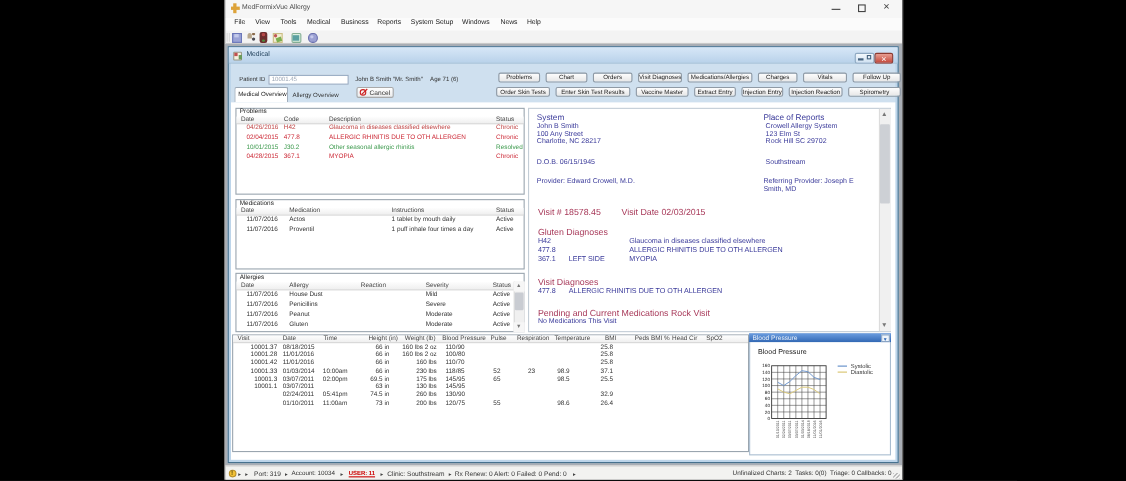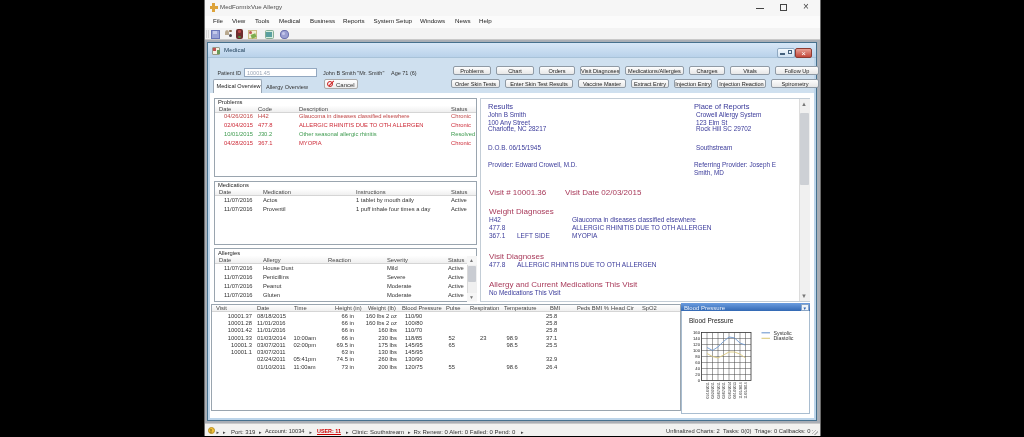--- a/index.html
+++ b/index.html
@@ -177,47 +177,47 @@
 <div class="cell" style="left:263px;top:292.5px;color:#333">Gluten</div>
 <div class="cell" style="left:387px;top:292.5px;color:#333">Moderate</div>
 <div class="cell" style="left:448px;top:292.5px;color:#333">Active</div>
 
 <div class="a" style="left:466.5px;top:256px;width:10px;height:45.5px;background:#f0f0f0;border-left:1px solid #d9d9d9"></div>
 <div class="a" style="left:466.5px;top:256px;width:10px;height:9px;background:#f6f6f6;font-size:5px;color:#777;text-align:center;line-height:9px">▲</div>
 <div class="a" style="left:466.5px;top:292.5px;width:10px;height:9px;background:#f6f6f6;font-size:5px;color:#777;text-align:center;line-height:9px">▼</div>
 <div class="a" style="left:467.5px;top:266px;width:8px;height:16px;background:#c9ccd2;border-radius:1px"></div>
 
 <div class="a" style="left:480px;top:97.5px;width:330px;height:204.5px;background:#fff;border:1px solid #c3cdd6"></div>
-<div class="a nav" style="left:488px;top:101.5px;font-size:7.5px;white-space:nowrap">Results</div>
+<div class="a nav" style="left:488px;top:101.5px;font-size:7.5px;white-space:nowrap">System</div>
 <div class="a rb nav" style="left:488px;top:112px">John B Smith</div>
 <div class="a rb nav" style="left:488px;top:119.5px">100 Any Street</div>
 <div class="a rb nav" style="left:488px;top:126px">Charlotte, NC 28217</div>
 <div class="a rb nav" style="left:488px;top:144.5px">D.O.B. 06/15/1945</div>
 <div class="a rb nav" style="left:488px;top:161.5px">Provider: Edward Crowell, M.D.</div>
 <div class="a nav" style="left:694px;top:101.5px;font-size:7.5px;white-space:nowrap">Place of Reports</div>
 <div class="a rb nav" style="left:696px;top:112px">Crowell Allergy System</div>
 <div class="a rb nav" style="left:696px;top:119.5px">123 Elm St</div>
 <div class="a rb nav" style="left:696px;top:126px">Rock Hill SC 29702</div>
 <div class="a rb nav" style="left:696px;top:144.5px">Southstream</div>
 <div class="a rb nav" style="left:694px;top:161.5px">Referring Provider: Joseph E</div>
 <div class="a rb nav" style="left:694px;top:170px">Smith, MD</div>
-<div class="a mar" style="left:489px;top:187.5px;font-size:8px;white-space:nowrap">Visit # 10001.36</div>
+<div class="a mar" style="left:489px;top:187.5px;font-size:8px;white-space:nowrap">Visit # 18578.45</div>
 <div class="a mar" style="left:565px;top:187.5px;font-size:8px;white-space:nowrap">Visit Date 02/03/2015</div>
-<div class="a mar" style="left:489px;top:206.5px;font-size:8px;white-space:nowrap">Weight Diagnoses</div>
+<div class="a mar" style="left:489px;top:206.5px;font-size:8px;white-space:nowrap">Gluten Diagnoses</div>
 <div class="a cap nav" style="left:489px;top:217px">H42</div>
 <div class="a cap nav" style="left:572px;top:217px">Glaucoma in diseases classified elsewhere</div>
 <div class="a cap nav" style="left:489px;top:225px">477.8</div>
 <div class="a cap nav" style="left:572px;top:225px">ALLERGIC RHINITIS DUE TO OTH ALLERGEN</div>
 <div class="a cap nav" style="left:489px;top:233px">367.1</div>
 <div class="a cap nav" style="left:517px;top:233px">LEFT SIDE</div>
 <div class="a cap nav" style="left:572px;top:233px">MYOPIA</div>
 <div class="a mar" style="left:489px;top:251.5px;font-size:8px;white-space:nowrap">Visit Diagnoses</div>
 <div class="a cap nav" style="left:489px;top:261.5px">477.8</div>
 <div class="a cap nav" style="left:517px;top:261.5px">ALLERGIC RHINITIS DUE TO OTH ALLERGEN</div>
-<div class="a mar" style="left:489px;top:279.5px;font-size:8px;white-space:nowrap">Allergy and Current Medications This Visit</div>
+<div class="a mar" style="left:489px;top:279.5px;font-size:8px;white-space:nowrap">Pending and Current Medications Rock Visit</div>
 <div class="a rb nav" style="left:489px;top:289.5px">No Medications This Visit</div>
 
 <div class="a" style="left:798.5px;top:98.5px;width:11px;height:202.5px;background:#f0f0f0;border-left:1px solid #dcdcdc"></div>
 <div class="a" style="left:798.5px;top:99px;width:11px;height:10px;font-size:6px;color:#777;text-align:center;line-height:10px">▲</div>
 <div class="a" style="left:798.5px;top:291px;width:11px;height:10px;font-size:6px;color:#777;text-align:center;line-height:10px">▼</div>
 <div class="a" style="left:799.5px;top:113px;width:9px;height:72px;background:#cdd0d5;border-radius:1px"></div>
 
 <div class="a" style="left:210.5px;top:303.5px;width:470px;height:107.5px;background:#fff;border:1px solid #9aa5af"></div>
 <div class="a" style="left:211.5px;top:304.5px;width:468px;height:7.5px;background:linear-gradient(#fefefe,#efefef);border-bottom:1px solid #d5d5d5"></div>
 <div class="a gh" style="left:216px;top:306px">Visit</div>

